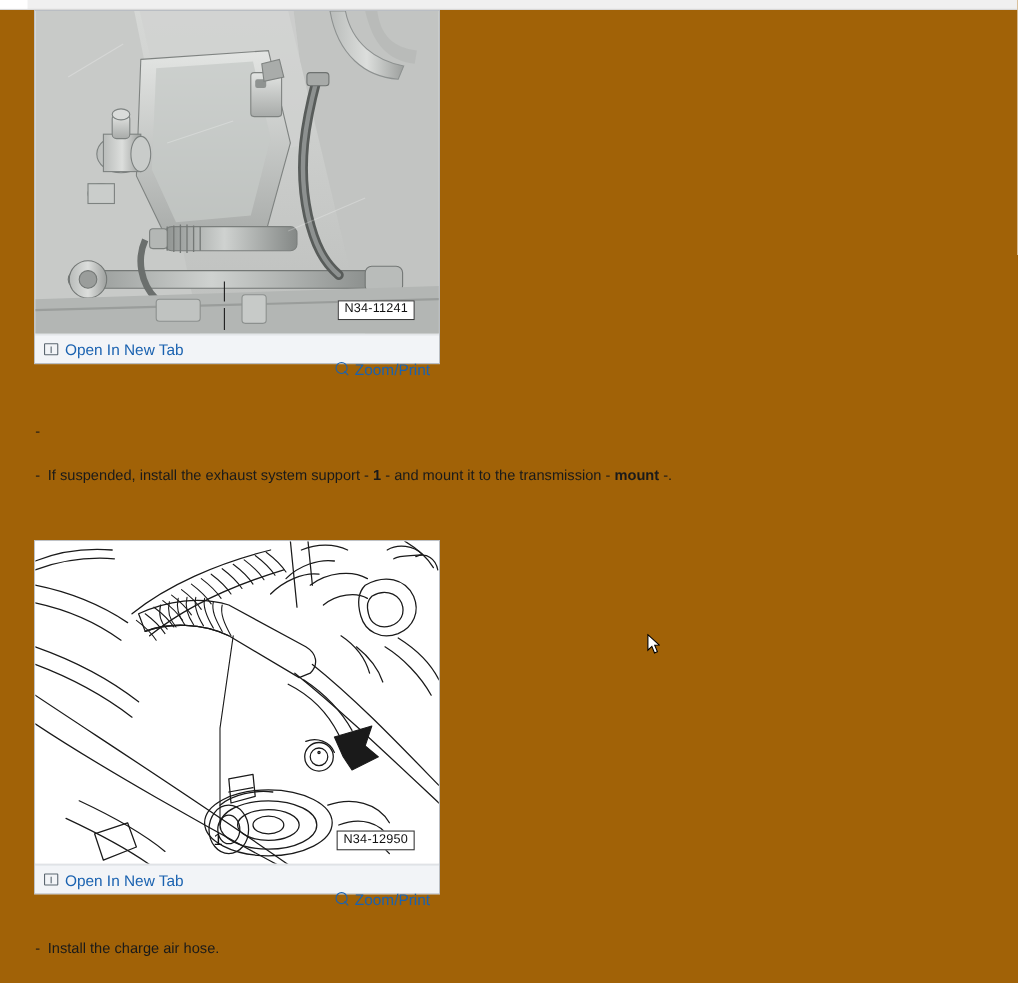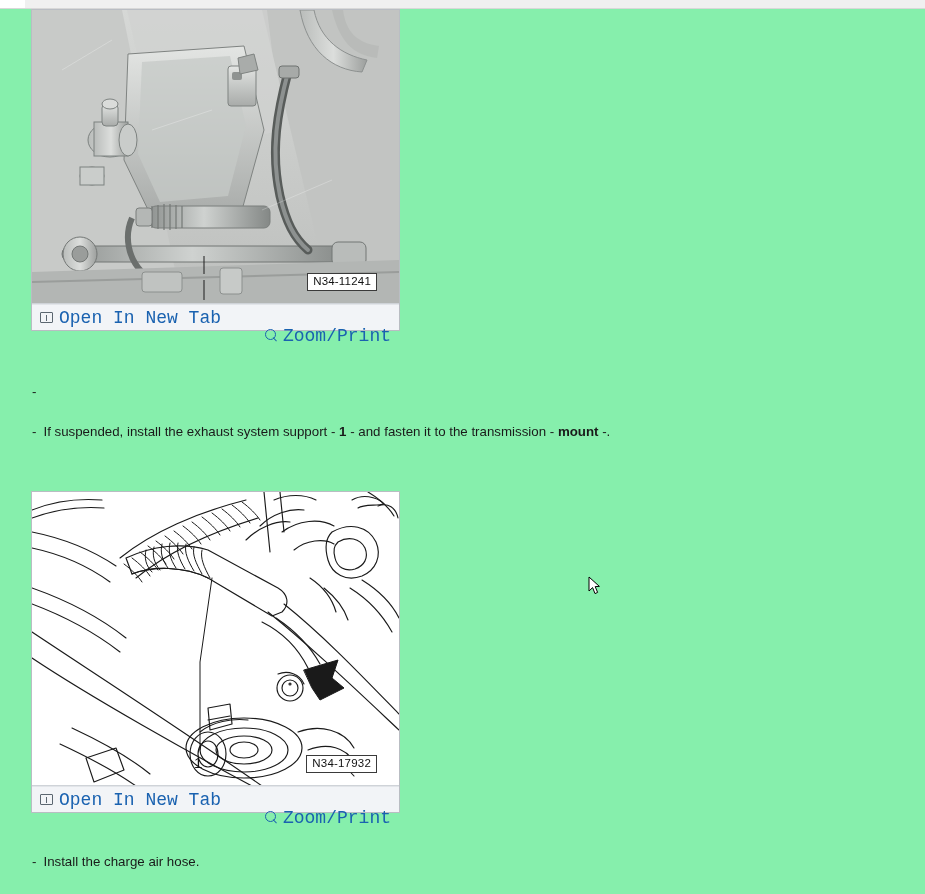--- a/index.html
+++ b/index.html
@@ -6,21 +6,21 @@
   html, body {
     margin: 0;
     padding: 0;
     background: #ffffff;
     font-family: "Liberation Sans", sans-serif;
   }
   #page {
     position: relative;
     width: 925px;
     height: 894px;
-    background: #86efac;
+    background: #a16207;
     overflow: hidden;
   }
   
   .top-strip {
     position: absolute;
     left: 0; top: 0;
     width: 925px; height: 9px;
     background: #f0f0f0;
     border-bottom: 1px solid #d8d8d8;
   }
@@ -78,25 +78,24 @@
   }
   .fig-toolbar .tb-right {
     display: flex;
     align-items: center;
     gap: 5px;
     padding-right: 8px;
     margin-top: 36px;
   }
   .tb-link {
     color: #1a62b0;
-    font-size: 18px;
+    font-size: 14px;
     text-decoration: none;
     cursor: pointer;
     white-space: nowrap;
-    font-family: Liberation Mono, monospace;
   }
   .icon-newtab {
     width: 13px; height: 11px;
     border: 1.4px solid #5b6670;
     border-radius: 1px;
     position: relative;
     display: inline-block;
   }
   .icon-newtab:after {
     content: "";
@@ -273,21 +272,21 @@
     <div class="sp-1"></div>
 
     <div class="para">
       <span class="dash">-</span>
     </div>
 
     <div class="sp-2"></div>
 
     <div class="para">
       <span class="dash">-</span>
-      <span><span>If suspended, install the exhaust system support - </span><b>1</b><span> - and fasten it to the transmission - </span><b>mount</b><span> -.</span></span>
+      <span><span>If suspended, install the exhaust system support - </span><b>1</b><span> - and mount it to the transmission - </span><b>mount</b><span> -.</span></span>
     </div>
 
     <div class="sp-3"></div>
 
     <div class="figure">
       <div class="figure-img tall">
         <svg width="367" height="294" viewBox="0 0 367 294">
           <rect x="0" y="0" width="367" height="294" fill="#ffffff"></rect>
           <g fill="none" stroke="#1a1a1a" stroke-width="1.15" stroke-linejoin="round" stroke-linecap="round">
 
@@ -386,21 +385,21 @@
             <path d="M0 96 C34 108 66 124 94 146"></path>
             <path d="M0 112 C32 124 62 140 88 160"></path>
 
             <path d="M232 0 L238 60"></path>
             <path d="M248 0 L252 40"></path>
           </g>
 
           <text x="162" y="276" font-family="Liberation Sans, sans-serif" font-size="15" fill="#111">1</text>
         </svg>
 
-        <div class="fig-caption-box" style="top:263px; right:22px;">N34-17932</div>
+        <div class="fig-caption-box" style="top:263px; right:22px;">N34-12950</div>
       </div>
 
       <div class="fig-toolbar">
         <div class="tb-left">
           <span class="icon-newtab"></span>
           <a class="tb-link">Open In New Tab</a>
         </div>
         <div class="tb-right">
           <span class="icon-zoom"></span>
           <a class="tb-link">Zoom/Print</a>

